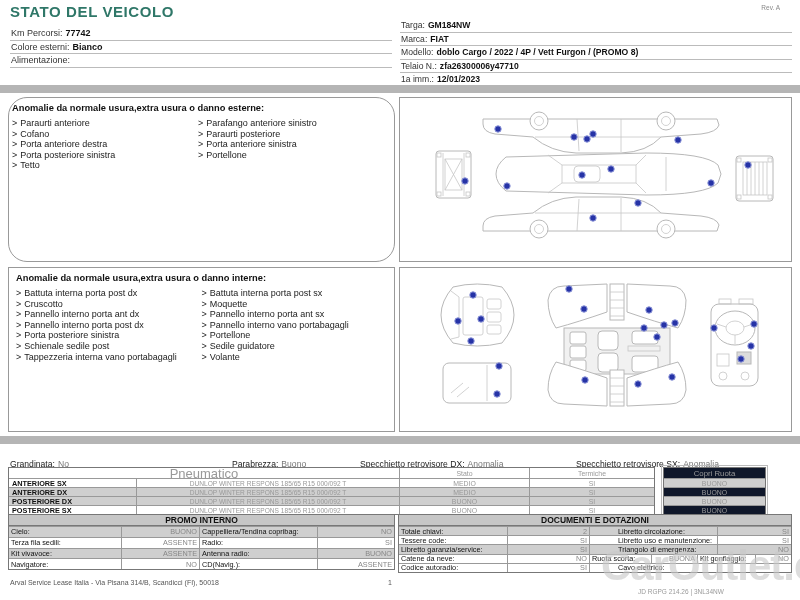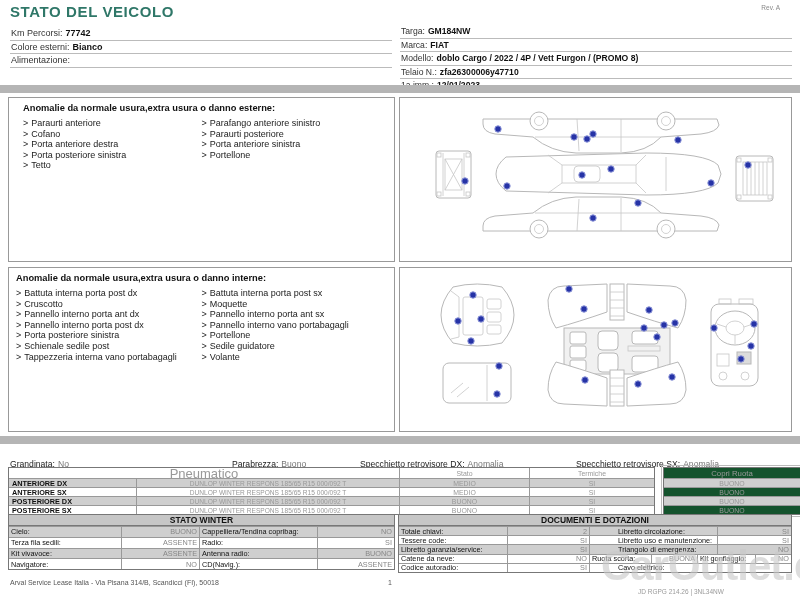--- a/index.html
+++ b/index.html
@@ -4,33 +4,33 @@
 <style>
   html,body{margin:0;padding:0;background:#fff;}
   .page{position:relative;width:800px;height:600px;background:#fff;overflow:hidden;
         font-family:"Liberation Sans",sans-serif;color:#222;}
 
   
   .title{position:absolute;left:10px;top:3px;font-size:15px;font-weight:bold;
          color:#2f7768;letter-spacing:.6px;}
   .rev{position:absolute;right:20px;top:4px;font-size:6.5px;color:#888;}
   .hdr-left{position:absolute;left:10px;top:27px;width:382px;}
-  .hdr-right{position:absolute;left:400px;top:25px;width:392px;}
+  .hdr-right{position:absolute;left:400px;top:19px;width:392px;}
   .hrow{border-bottom:1px solid #bbb;font-size:8.6px;padding:1px 0 1.5px 1px;
         white-space:nowrap;overflow:hidden;}
   .hdr-left .hrow{font-size:9px;}
   .hl{color:#333;}
   .hv{font-weight:bold;margin-left:3px;color:#111;}
 
   .band{position:absolute;left:0;width:800px;height:8px;background:#b5b5b5;}
   #band1{top:85px;} #band2{top:436px;}
 
   
   .abox{position:absolute;border:1px solid #999;background:#fff;box-sizing:border-box;}
-  #ext-box{left:8px;top:97px;width:387px;height:165px;padding:5px 14px;}
+  #ext-box{left:8px;top:97px;width:387px;height:165px;padding:5px 3px;border-radius:19px;}
   #int-box{left:8px;top:267px;width:387px;height:165px;padding:5px 7px;}
   #ext-diag{left:399px;top:97px;width:393px;height:165px;}
   #int-diag{left:399px;top:267px;width:393px;height:165px;}
   .atitle{font-size:9.3px;font-weight:bold;margin-bottom:5px;color:#111;}
   .cols{display:flex;}
   .col{width:186px;}
   .aitem{font-size:9px;line-height:10.6px;color:#222;padding-right:6px;}
   .mk{margin-right:3px;}
 
   
@@ -53,22 +53,22 @@
   .trow:first-child{border-top:none;}
   .trow.hd{height:10px;}
   .tc{box-sizing:border-box;height:100%;display:flex;align-items:center;overflow:hidden;white-space:nowrap;}
   .tc.pn{width:390px;justify-content:center;color:#999;font-size:13px;}
   .tc.pos{width:127px;font-weight:bold;padding-left:3px;color:#111;font-size:7.3px;}
   .tc.tname{width:263px;justify-content:center;color:#999;font-size:6.6px;border-left:1px solid #999;}
   .tc.st{width:130px;justify-content:center;color:#999;font-size:6.9px;border-left:1px solid #999;}
   .tc.tm{width:125px;justify-content:center;color:#999;font-size:6.9px;border-left:1px solid #999;}
   .stripe{background:#cfcfcf;}
 
-  .copri{position:absolute;left:663px;top:467px;width:138px;border:1px solid #777;
-         box-sizing:border-box;background:#14532d;outline:1px solid #bbb;outline-offset:1px;text-align:center;}
+  .copri{position:absolute;left:663px;top:467px;width:103px;border:1px solid #777;
+         box-sizing:border-box;background:#0f172a;outline:1px solid #bbb;outline-offset:1px;text-align:center;}
   .copri .trow{justify-content:center;}
   .copri .cc{width:128px;display:flex;justify-content:center;align-items:center;height:100%;
              color:#999;font-size:6.9px;}
   .copri .hd .cc{font-size:7.8px;}
 
   
   .btable{position:absolute;top:514px;border:1px solid #777;box-sizing:border-box;background:#fff;}
   #stato-t{left:8px;width:387px;}
   #doc-t{left:398px;width:394px;}
   .bhead{height:11px;background:#c6c6c6;display:flex;align-items:center;justify-content:center;
@@ -325,32 +325,32 @@
       <span><span class="cl">Blocchetto chiavi:</span><span class="cv">Buono</span></span>
     </div>
   </div>
 
   <div class="tire">
     <div class="trow hd">
       <div class="tc pn">Pneumatico</div>
       <div class="tc st">Stato</div>
       <div class="tc tm">Termiche</div>
     </div>
+    <div class="trow">
+      <div class="tc pos">ANTERIORE SX</div>
+      <div class="tc tname">DUNLOP WINTER RESPONS 185/65 R15 000/092 T</div>
+      <div class="tc st">MEDIO</div>
+      <div class="tc tm">SI</div>
+    </div>
     <div class="trow stripe">
       <div class="tc pos">ANTERIORE DX</div>
       <div class="tc tname">DUNLOP WINTER RESPONS 185/65 R15 000/092 T</div>
       <div class="tc st">MEDIO</div>
       <div class="tc tm">SI</div>
     </div>
-    <div class="trow">
-      <div class="tc pos">ANTERIORE SX</div>
-      <div class="tc tname">DUNLOP WINTER RESPONS 185/65 R15 000/092 T</div>
-      <div class="tc st">MEDIO</div>
-      <div class="tc tm">SI</div>
-    </div>
     <div class="trow stripe">
       <div class="tc pos">POSTERIORE DX</div>
       <div class="tc tname">DUNLOP WINTER RESPONS 185/65 R15 000/092 T</div>
       <div class="tc st">BUONO</div>
       <div class="tc tm">SI</div>
     </div>
     <div class="trow">
       <div class="tc pos">POSTERIORE SX</div>
       <div class="tc tname">DUNLOP WINTER RESPONS 185/65 R15 000/092 T</div>
       <div class="tc st">BUONO</div>
@@ -370,21 +370,21 @@
       </div>
     <div class="trow stripe">
         <div class="cc">BUONO</div>
       </div>
     <div class="trow">
         <div class="cc">BUONO</div>
       </div>
   </div>
 
   <div class="btable" id="stato-t">
-    <div class="bhead">STATO WINTER</div>
+    <div class="bhead">PROMO INTERNO</div>
     <div class="brow stripe">
       <div class="bc bl s1">Cielo:</div>
       <div class="bc bv s2">BUONO</div>
       <div class="bc bl s3">Cappelliera/Tendina copribag:</div>
       <div class="bc bv s4">NO</div>
     </div>
     <div class="brow">
       <div class="bc bl s1">Terza fila sedili:</div>
       <div class="bc bv s2">ASSENTE</div>
       <div class="bc bl s3">Radio:</div>

